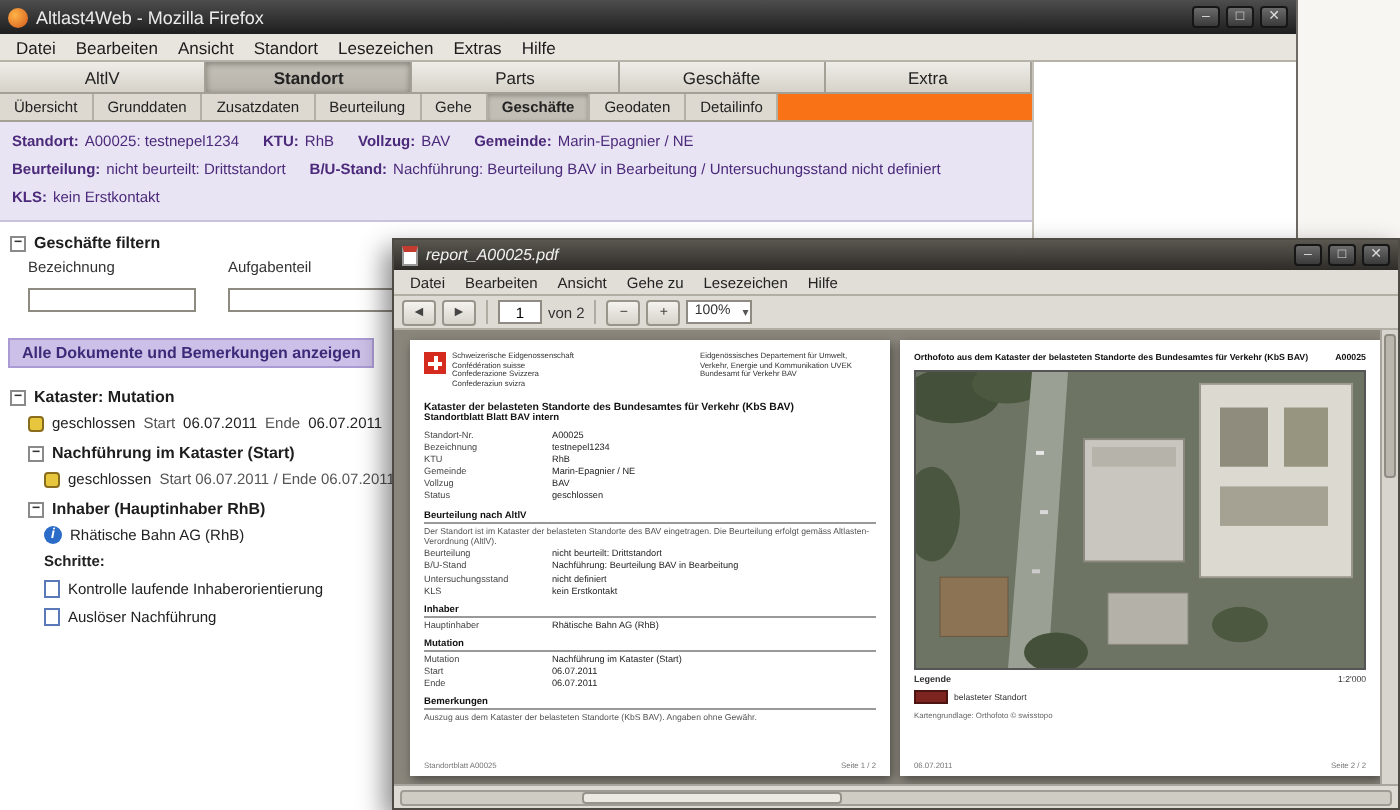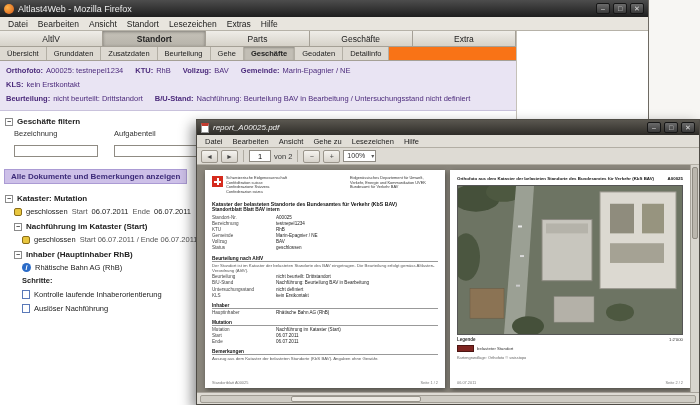--- a/index.html
+++ b/index.html
@@ -172,38 +172,38 @@
         <div class="sub-tab">Zusatzdaten</div>
         <div class="sub-tab">Beurteilung</div>
         <div class="sub-tab">Gehe</div>
         <div class="sub-tab active">Geschäfte</div>
         <div class="sub-tab">Geodaten</div>
         <div class="sub-tab">Detailinfo</div>
       </div>
 
       <div class="info-panel">
         <div class="info-line">
-          <span class="lab">Orthofoto:</span>
+          <span class="lab">Standort:</span>
           <span>A00025: testnepel1234</span>
           <span class="lab gap">KTU:</span>
           <span>RhB</span>
           <span class="lab gap">Vollzug:</span>
           <span>BAV</span>
           <span class="lab gap">Gemeinde:</span>
           <span>Marin-Epagnier / NE</span>
         </div>
         <div class="info-line">
-          <span class="lab">KLS:</span>
-          <span>kein Erstkontakt</span>
-        </div>
-        <div class="info-line">
           <span class="lab">Beurteilung:</span>
           <span>nicht beurteilt: Drittstandort</span>
           <span class="lab gap">B/U-Stand:</span>
           <span>Nachführung: Beurteilung BAV in Bearbeitung / Untersuchungsstand nicht definiert</span>
+        </div>
+        <div class="info-line">
+          <span class="lab">KLS:</span>
+          <span>kein Erstkontakt</span>
         </div>
       </div>
 
       <div class="section-hd">
         <span class="expander">−</span>
         <span>Geschäfte filtern</span>
       </div>
       <div class="filter-fields">
         <div class="field">
           <label>Bezeichnung</label>

